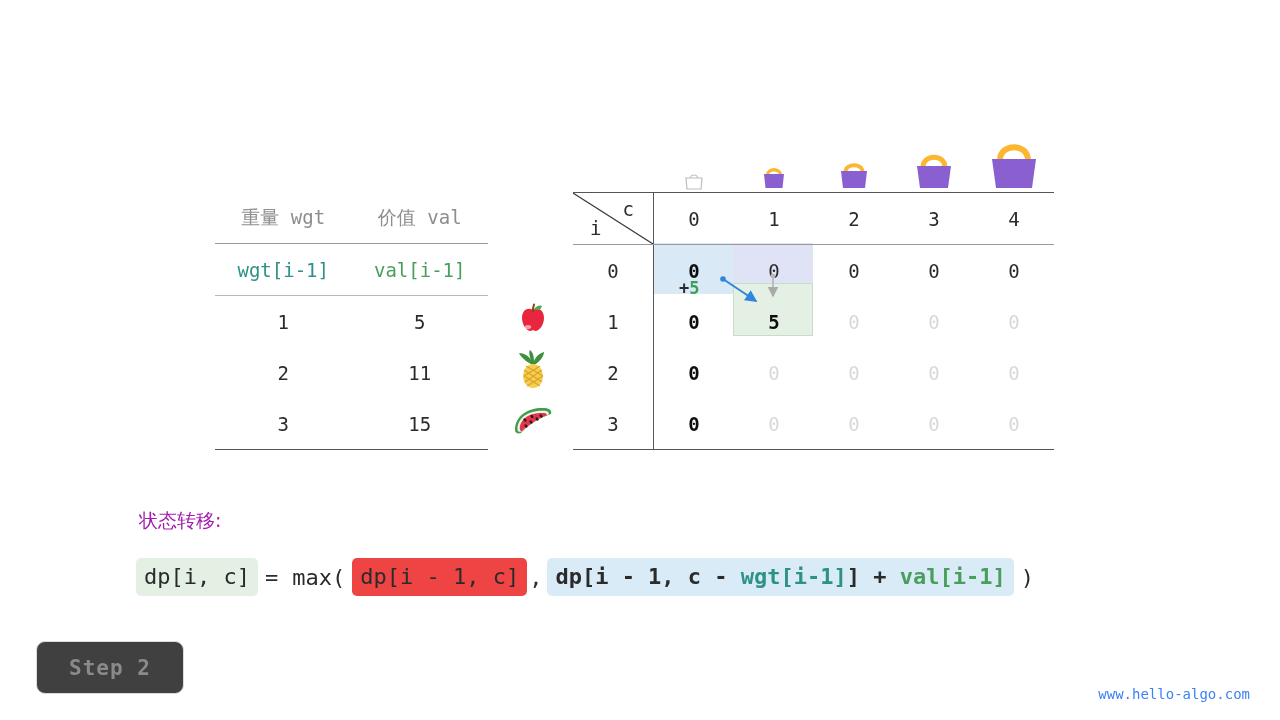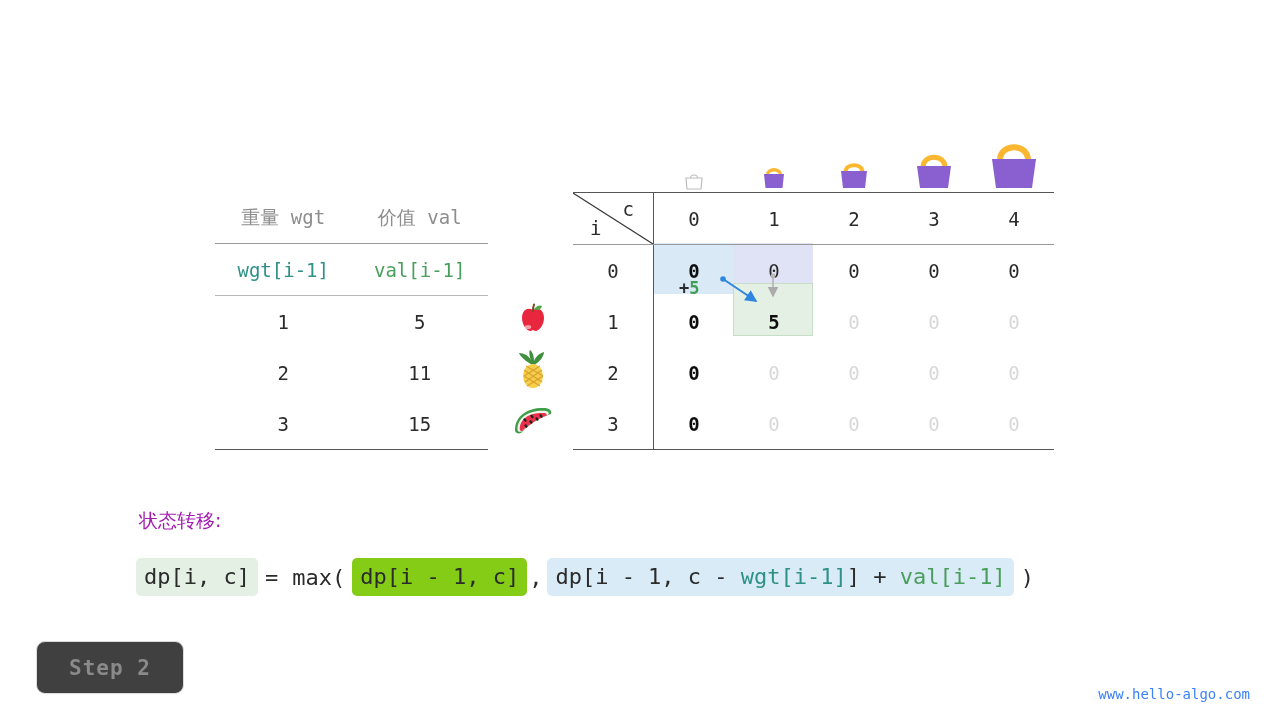--- a/index.html
+++ b/index.html
@@ -209,22 +209,22 @@
     display: flex;
     align-items: center;
     color: #2b2b2b;
   }
   .fbox {
     border-radius: 5px;
     padding: 6px 8px 7px 8px;
     display: inline-block;
   }
   #f-left { background: #e4f0e4; }
-  #f-mid  { background: #84cc16; }
-  #f-right{ background: #d9ebf7; font-weight: normal; }
+  #f-mid  { background: #ef4444; }
+  #f-right{ background: #d9ebf7; font-weight: bold; }
   .f-plain { padding: 0 7px; }
   .f-comma { padding: 0 5px 0 2px; }
   .f-wgt { color: #2e9187; }
   .f-val { color: #4a9e5c; }
 
   
   #step-badge {
     position: absolute;
     left: 36px;
     top: 641px;

